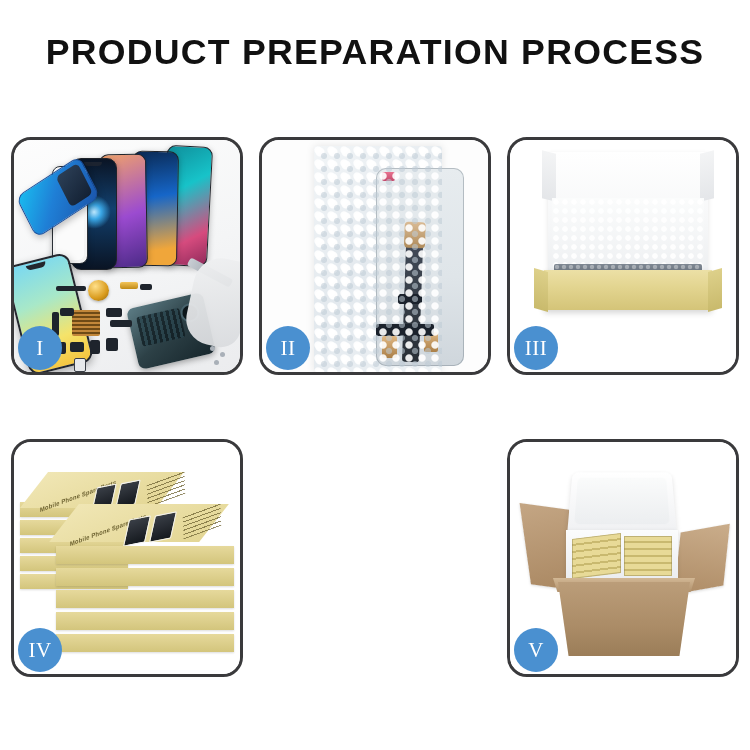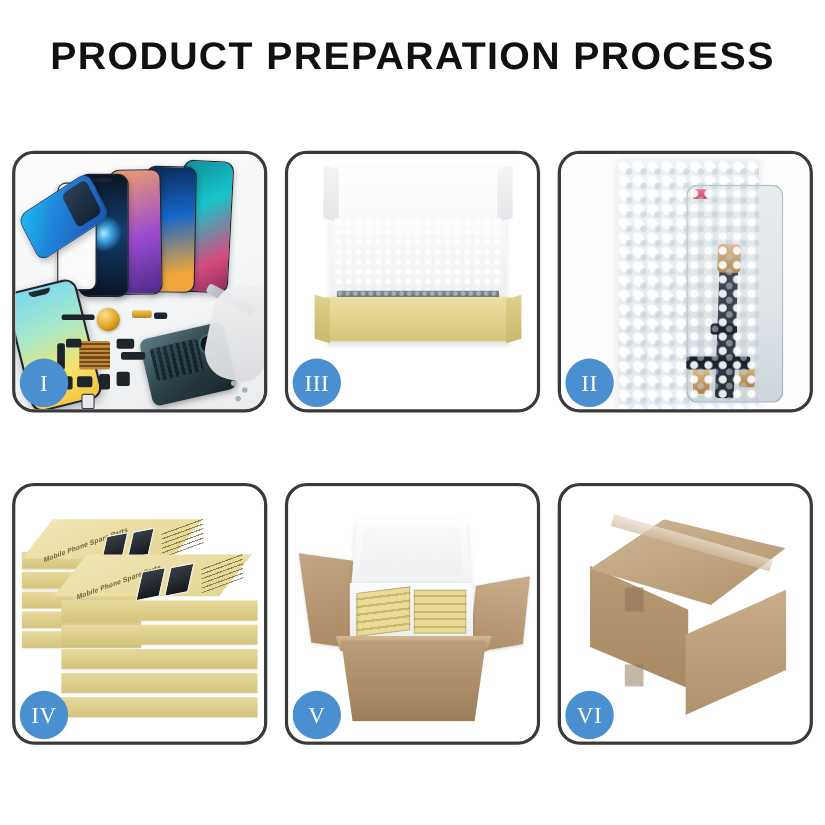--- a/index.html
+++ b/index.html
@@ -466,44 +466,44 @@
         <div class="part" style="left:60px;top:218px;width:10px;height:12px;background:#e7e9eb;border:1px solid #3a3f46;"></div>
         <div class="part screw" style="left:196px;top:206px;width:5px;height:5px;"></div>
         <div class="part screw" style="left:206px;top:212px;width:5px;height:5px;"></div>
         <div class="part screw" style="left:200px;top:220px;width:5px;height:5px;"></div>
       </div>
       <div class="step-badge">I</div>
     </div>
 
     <div class="panel">
       <div class="panel-inner">
-        <div class="p3-bg"></div>
-        <div class="foam-lid"></div>
-        <div class="foam-pad"></div>
-        <div class="bubble-fill"></div>
-        <div class="yellow-tray"></div>
-      </div>
-      <div class="step-badge">III</div>
-    </div>
-
-    <div class="panel">
-      <div class="panel-inner">
         <div class="p2-bg"></div>
         <div class="bubble-bag">
           <div class="inner-screen"></div>
           <div class="pink-tab"></div>
           <div class="flex-cable"></div>
           <div class="conn d" style="left:84px;top:148px;width:24px;height:10px;"></div>
           <div class="conn g" style="left:68px;top:190px;width:15px;height:22px;"></div>
           <div class="conn g" style="left:110px;top:186px;width:14px;height:20px;"></div>
           <div class="conn d" style="left:62px;top:178px;width:58px;height:12px;"></div>
           <div class="bubble-tex"></div>
         </div>
       </div>
       <div class="step-badge">II</div>
+    </div>
+
+    <div class="panel">
+      <div class="panel-inner">
+        <div class="p3-bg"></div>
+        <div class="foam-lid"></div>
+        <div class="foam-pad"></div>
+        <div class="bubble-fill"></div>
+        <div class="yellow-tray"></div>
+      </div>
+      <div class="step-badge">III</div>
     </div>
   </div>
 
   <div class="grid-row">
 
     <div class="panel">
       <div class="panel-inner">
         <div class="p4-bg"></div>
         <div class="stack">
 
@@ -565,26 +565,14 @@
         <div class="inner-boxes">
           <div class="ib-group tilt"></div>
           <div class="ib-group"></div>
         </div>
         <div class="carton-rim"></div>
         <div class="carton-front"></div>
       </div>
       <div class="step-badge">V</div>
     </div>
 
-    <div class="panel">
-      <div class="panel-inner">
-        <div class="p6-bg"></div>
-        <div class="box6-left"></div>
-        <div class="box6-right"></div>
-        <div class="box6-top"></div>
-        <div class="tape6"></div>
-        <div class="tab6a"></div>
-        <div class="tab6b"></div>
-      </div>
-      <div class="step-badge">VI</div>
-    </div>
   </div>
 </div>
 
 </body></html>

